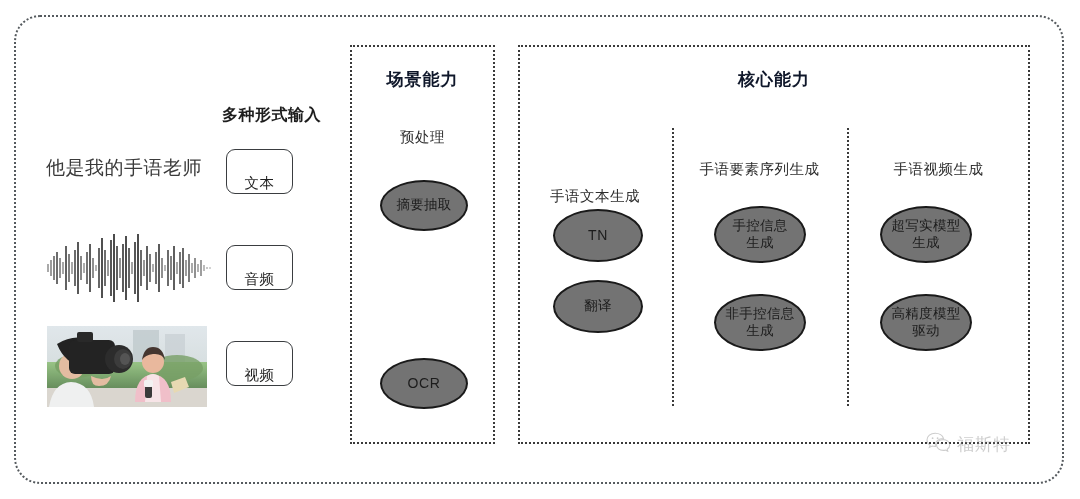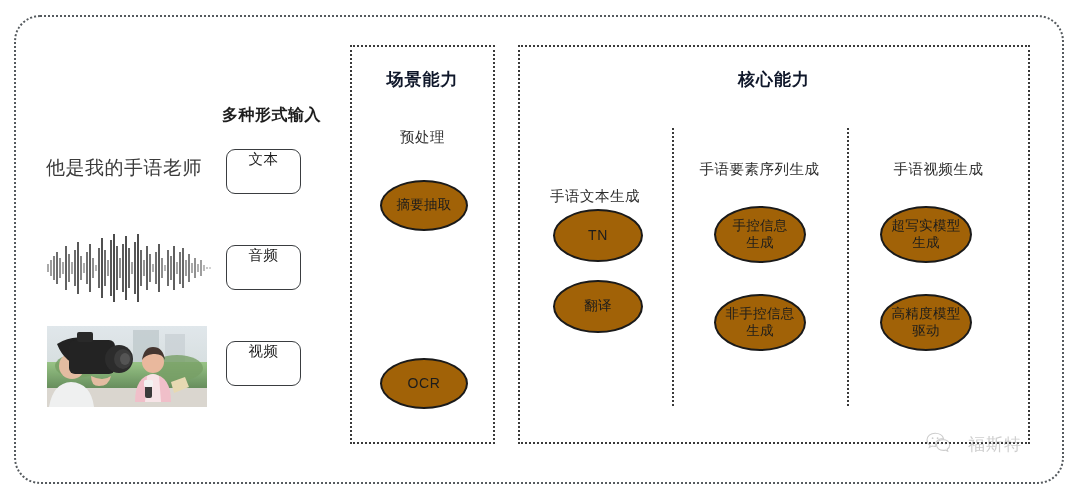--- a/index.html
+++ b/index.html
@@ -86,21 +86,21 @@
   #col-label-0 { left: 518px; top: 160px; width: 154px; margin-top: 27px; }
   #col-label-1 { left: 672px; top: 160px; width: 175px; }
   #col-label-2 { left: 847px; top: 160px; width: 183px; }
 
   
   .ellipse {
     position: absolute;
     box-sizing: border-box;
     border: 2.2px solid #1a1a1a;
     border-radius: 50%;
-    background: #a16207;
+    background: #737373;
     display: flex;
     align-items: center;
     justify-content: center;
     text-align: center;
     font-size: 13.5px;
     line-height: 1.22;
     color: #1c1c1c;
     white-space: pre-line;
     letter-spacing: 0.3px;
   }
@@ -124,28 +124,28 @@
     font-size: 19px;
     color: #3a3a3a;
     white-space: nowrap;
     letter-spacing: 0.5px;
     text-align: center;
   }
 
   .input-chip {
     position: absolute;
     left: 226px;
-    width: 75px;
+    width: 67px;
     height: 45px;
     box-sizing: border-box;
     border: 1.6px solid #3a3d40;
     border-radius: 9px;
     background: #ffffff;
     display: flex;
-    align-items: flex-start;
+    align-items: flex-end;
     justify-content: center;
     font-size: 14.5px;
     color: #1f1f1f;
     letter-spacing: 0.5px;
   }
   #chip-0 { top: 149px; }
   #chip-1 { top: 245px; }
   #chip-2 { top: 341px; }
 
   
@@ -169,21 +169,21 @@
   }
   #video-thumb svg { display: block; }
 
   
   #watermark {
     position: absolute;
     left: 926px;
     top: 432px;
     display: flex;
     align-items: center;
-    gap: 16px;
+    gap: 5px;
     opacity: 0.42;
   }
   #watermark .wm-text {
     font-size: 17px;
     color: #8a8a8a;
     letter-spacing: 1px;
     white-space: nowrap;
   }
 </style>
 </head>

